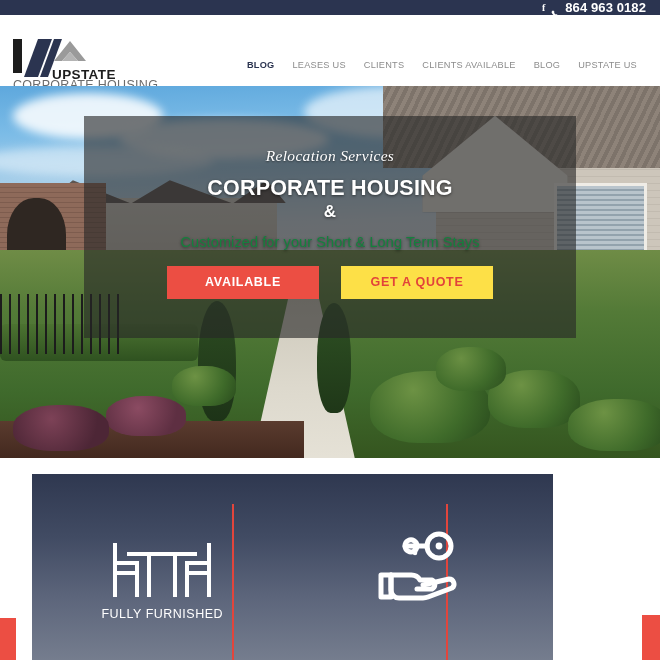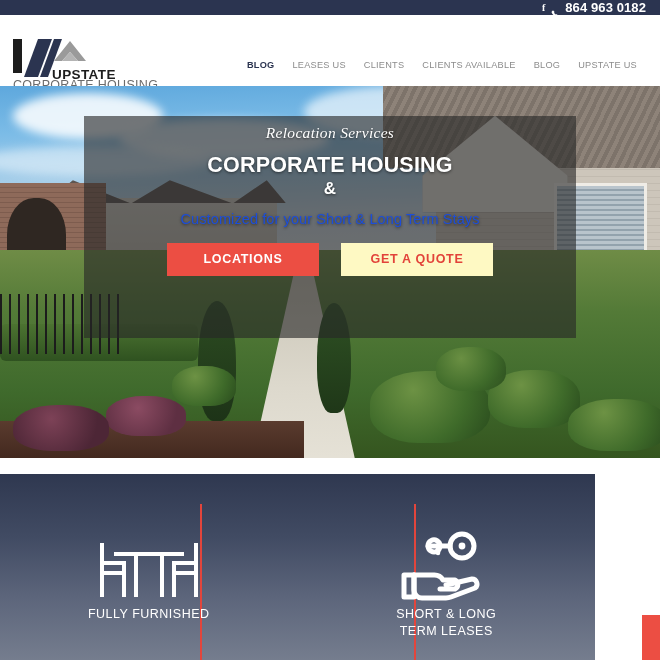--- a/index.html
+++ b/index.html
@@ -154,60 +154,60 @@
   .mulch {
     position:absolute; left:0; bottom:0; width:46%; height:10%;
     background: linear-gradient(180deg,#5a3b2e,#43291f);
   }
 
   
   .hero-overlay {
     position: absolute; left: 84px; top: 30px; width: 492px; height: 222px;
     background: rgba(38,38,38,.62);
     display: flex; flex-direction: column; align-items: center;
-    padding-top: 8px;
+    padding-top: 31px;
   }
   .hero-kicker {
     font-family: "Liberation Serif", serif; font-style: italic;
     color: #ffffff; font-size: 15.5px; letter-spacing: .3px;
     text-shadow: 0 1px 2px rgba(0,0,0,.5);
   }
   .hero-h1 {
     color: #ffffff; font-size: 21.5px; font-weight: bold;
     letter-spacing: .2px; margin-top: 11px; line-height: 1.18;
     text-shadow: 0 1px 3px rgba(0,0,0,.55); text-align: center;
   }
   .hero-amp { font-size: 17px; font-weight: bold; color:#fff; line-height:1.25;
     text-shadow: 0 1px 3px rgba(0,0,0,.55); }
   .hero-sub {
-    color: #1d4ed8; font-size: 14.5px; margin-top: 11px; letter-spacing: .1px;
+    color: #15803d; font-size: 14.5px; margin-top: 11px; letter-spacing: .1px;
     text-shadow: 0 1px 3px rgba(0,0,0,.55);
   }
   .hero-btns { display: flex; gap: 22px; margin-top: 16px; }
   .btn {
     display: flex; align-items: center; justify-content: center;
     width: 152px; height: 33px;
     font-size: 12.5px; font-weight: bold; letter-spacing: .7px;
     cursor: pointer; user-select: none;
   }
   .btn-primary { background: #ec4e43; color: #ffffff; }
-  .btn-secondary { background: #fef9c3; color: #e2433a; }
+  .btn-secondary { background: #fde047; color: #e2433a; }
 
   
   .features-wrap { position: relative; width: 100%; height: 202px; background:#fff; }
   .red-left {
     position: absolute; left: 0; top: 160px; width: 16px; height: 42px;
     background: #ec4e43;
   }
   .red-right {
     position: absolute; right: 0; top: 157px; width: 18px; height: 45px;
     background: #ec4e43;
   }
   .features {
-    position: absolute; left: 0; top: 16px; width: 595px; height: 186px;
+    position: absolute; left: 32px; top: 16px; width: 521px; height: 186px;
     background: linear-gradient(180deg, #2f3850 0%, #414b63 34%, #5c657b 66%, #757d8e 100%);
     display: flex;
   }
   .feature {
     flex: 1; position: relative;
     display: flex; flex-direction: column; align-items: center;
   }
   .divider {
     position: absolute; top: 30px; width: 1.5px; height: 156px; background: #e2453c;
   }
@@ -302,21 +302,21 @@
       <div class="shrub s6"></div>
       <div class="shrub s7"></div>
     </div>
 
     <div class="hero-overlay">
       <div class="hero-kicker">Relocation Services</div>
       <div class="hero-h1">CORPORATE HOUSING</div>
       <div class="hero-amp">&amp;</div>
       <div class="hero-sub">Customized for your Short &amp; Long Term Stays</div>
       <div class="hero-btns">
-        <div class="btn btn-primary">LOCATIONS</div>
+        <div class="btn btn-primary">AVAILABLE</div>
         <div class="btn btn-secondary">GET A QUOTE</div>
       </div>
     </div>
   </div>
 
   <div class="features-wrap">
     <div class="red-left"></div>
     <div class="red-right"></div>
 
     <div class="features">
@@ -351,19 +351,18 @@
 
             <path d="M50 15 H28" stroke-width="5" stroke-linecap="round"></path>
             <path d="M28 15 a6 6 0 1 0 0 -0.2" stroke-width="5"></path>
             <path d="M38 15 V22" stroke-width="4.5" stroke-linecap="round"></path>
 
             <path d="M14 44 H34 a10 10 0 0 1 9 5 h12 a5 5 0 0 1 0 9 H40" stroke-width="5" stroke-linejoin="round" stroke-linecap="round"></path>
             <path d="M46 54 l26 -6 a5 5 0 0 1 3 9 l-24 9 a14 14 0 0 1 -5 1 H22 a8 8 0 0 1 -8 -8 V44" stroke-width="5" stroke-linejoin="round" stroke-linecap="round"></path>
             <path d="M4 44 H14 V66 H4 Z" stroke-width="5" stroke-linejoin="round"></path>
           </svg>
         </div>
-        <div class="feature-label" id="f2label">SHORT &amp; LONG<br>TERM LEASES</div>
       </div>
 
     </div>
   </div>
 
 </div>
 
 </body></html>

